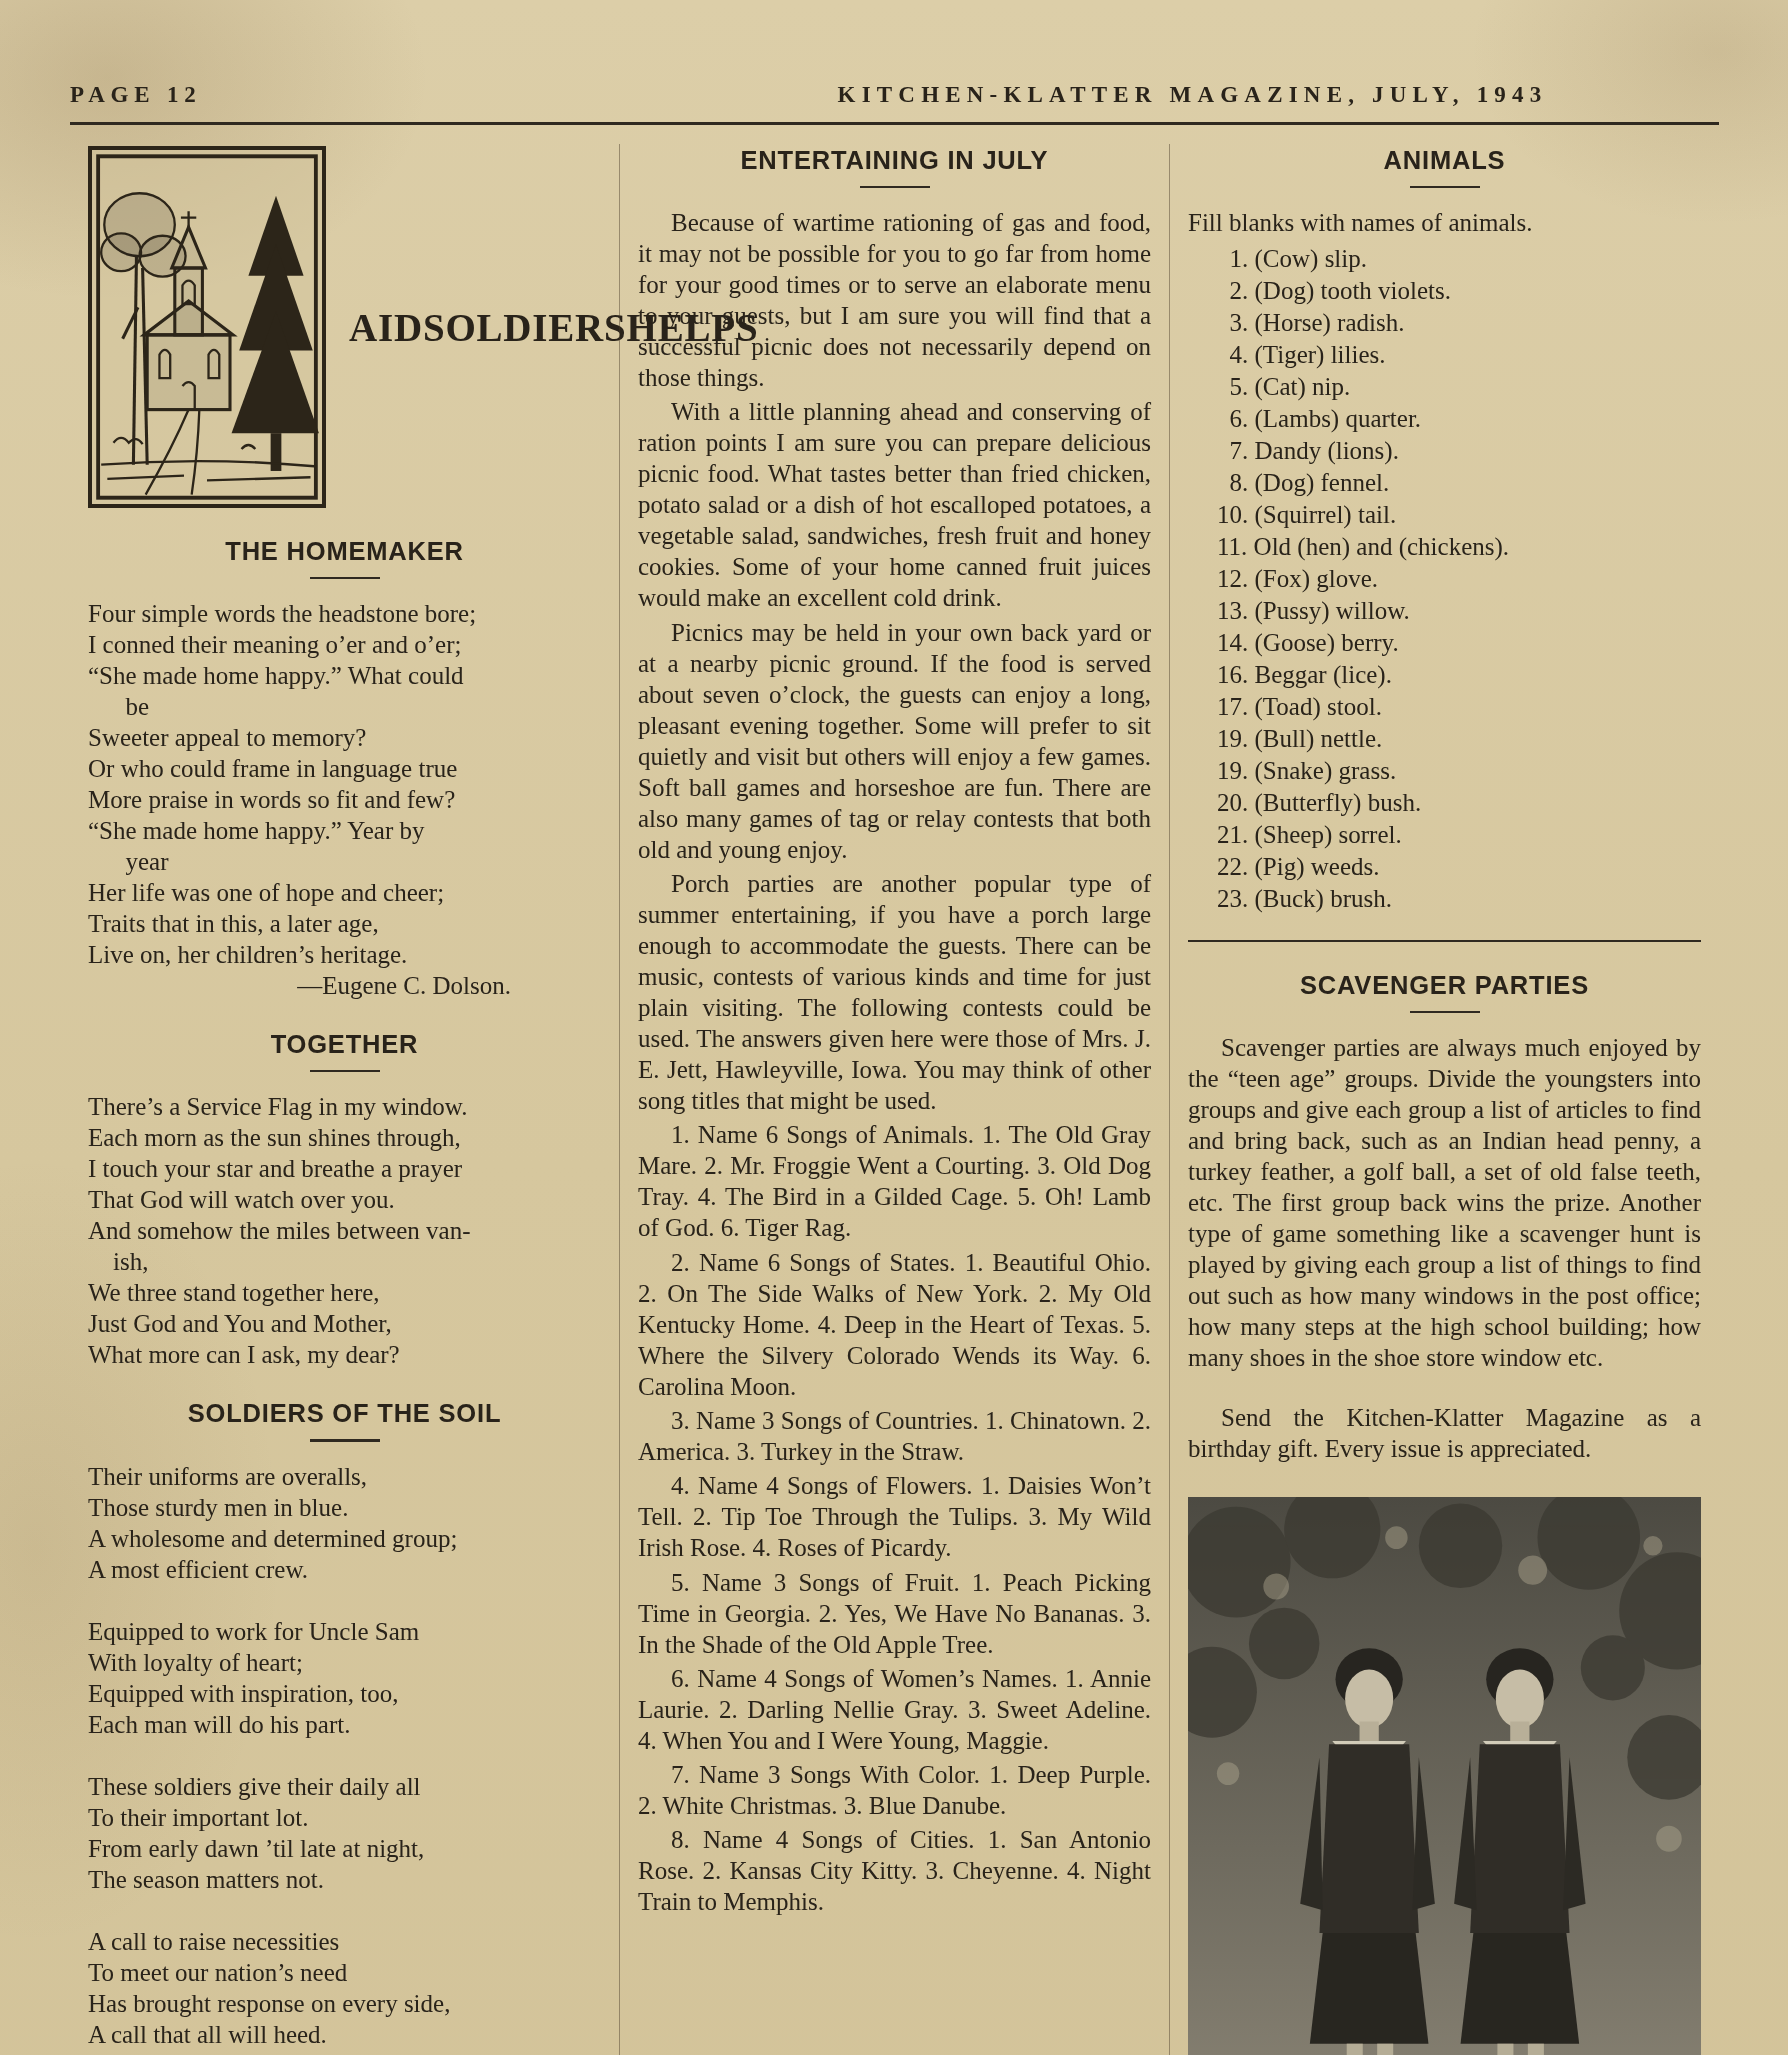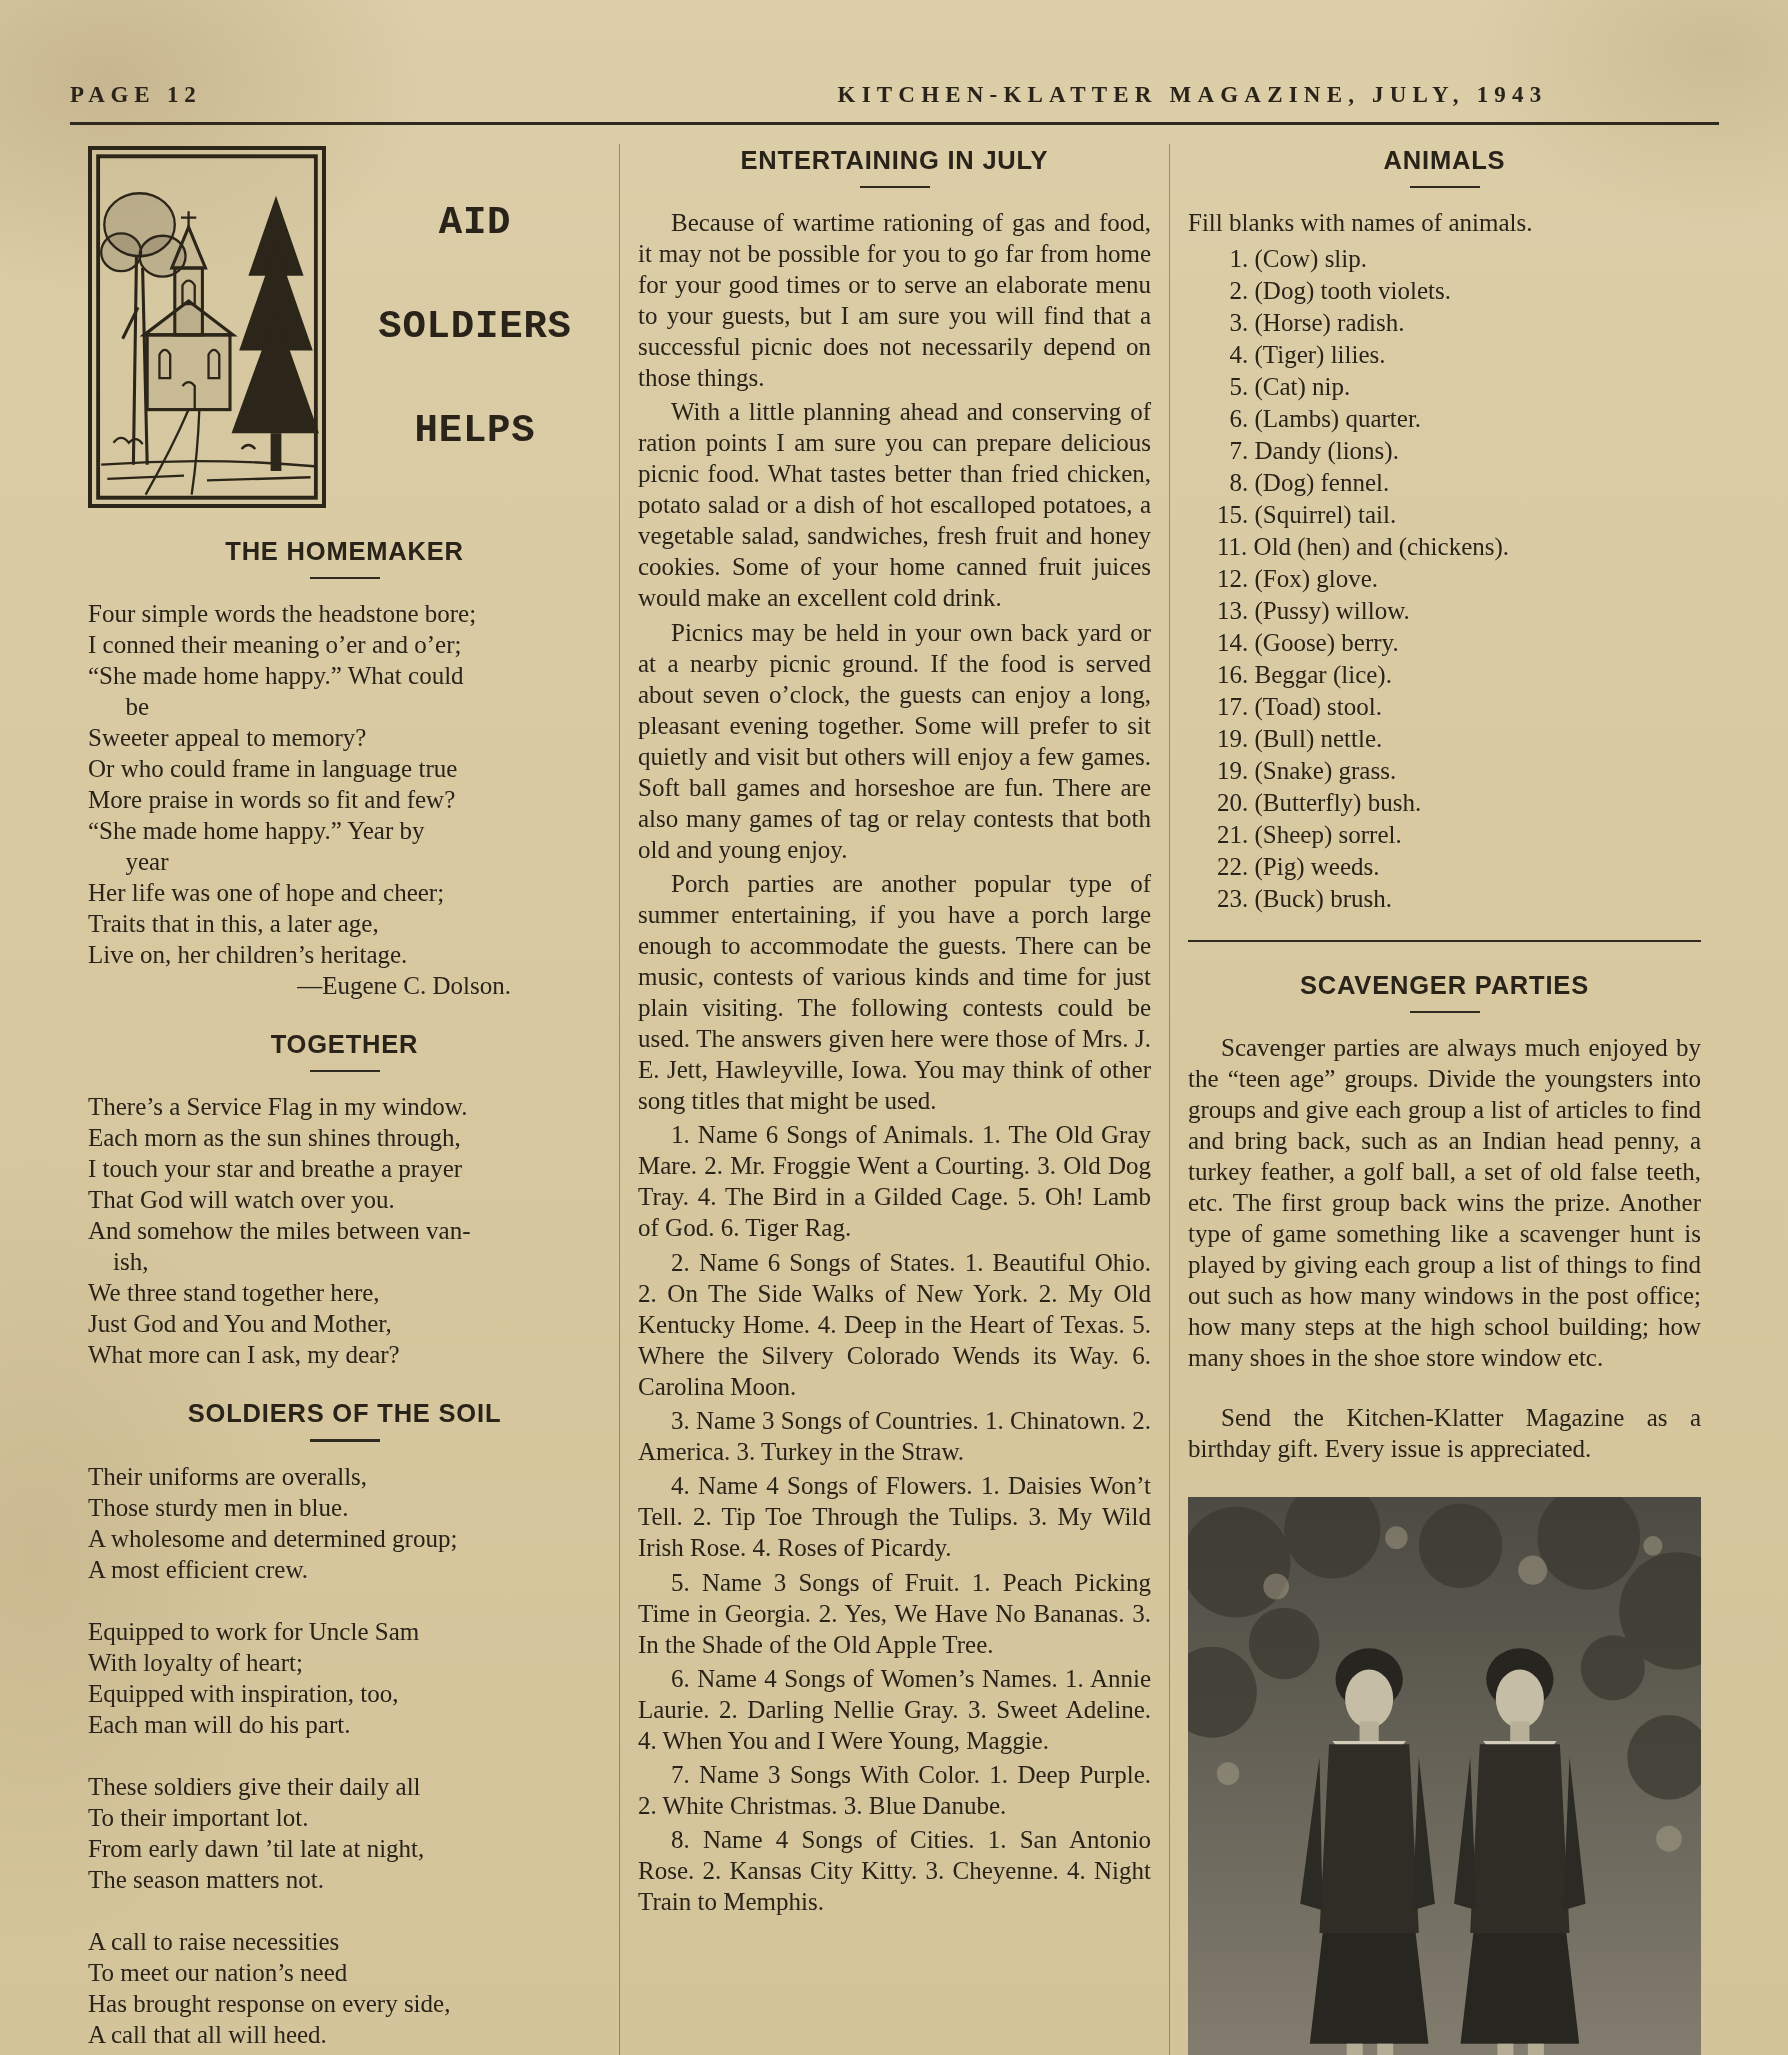--- a/index.html
+++ b/index.html
@@ -36,22 +36,22 @@
   .body-text p{font-size:25px;line-height:31px;text-align:justify;text-indent:33px;margin:0 0 3.3px;}
   .intro{font-size:25px;line-height:31px;margin:0 0 5px;}
   .animal-list p{font-size:25px;line-height:32px;margin:0;padding-left:29px;text-indent:0;text-align:left;}
   .poem{font-size:25px;line-height:31px;white-space:pre-line;}
   .attrib{font-size:25px;line-height:31px;text-align:right;padding-right:90px;}
   .promo{font-size:25px;line-height:31px;text-align:justify;text-indent:33px;margin:29px 0 0;}
   
   .aid-block{display:flex;gap:23px;margin:2.5px 0 12.3px;}
   .illus-frame{width:238px;height:362px;border:4.1px solid #2c2519;box-sizing:border-box;background:rgba(210,195,155,.5);flex:0 0 auto;}
   .illus-frame svg{width:100%;height:100%;display:block;}
-  .aid-title{flex:1;display:flex;flex-direction:column;justify-content:space-around;align-items:center;
-    font-family:Liberation Mono, monospace;font-weight:bold;font-size:39px;letter-spacing:0.8px;padding:25px 0;}
+  .aid-title{flex:1;display:flex;flex-direction:row;justify-content:space-around;align-items:center;
+    font-family:Liberation Serif, serif;font-weight:bold;font-size:39px;letter-spacing:0.8px;padding:25px 0;}
   
   .photo-fig{margin:33px 0 0;}
   .photo{width:100%;height:781px;display:block;}
 </style>
 </head>
 <body>
 
 <div class="page">
 
   <header class="mast">
@@ -201,21 +201,21 @@
       <p class="intro">Fill blanks with names of animals.</p>
       <div class="animal-list">
           <p>&nbsp;&nbsp;1. (Cow) slip.</p>
           <p>&nbsp;&nbsp;2. (Dog) tooth violets.</p>
           <p>&nbsp;&nbsp;3. (Horse) radish.</p>
           <p>&nbsp;&nbsp;4. (Tiger) lilies.</p>
           <p>&nbsp;&nbsp;5. (Cat) nip.</p>
           <p>&nbsp;&nbsp;6. (Lambs) quarter.</p>
           <p>&nbsp;&nbsp;7. Dandy (lions).</p>
           <p>&nbsp;&nbsp;8. (Dog) fennel.</p>
-          <p>15. (Squirrel) tail.</p>
+          <p>10. (Squirrel) tail.</p>
           <p>11. Old (hen) and (chickens).</p>
           <p>12. (Fox) glove.</p>
           <p>13. (Pussy) willow.</p>
           <p>14. (Goose) berry.</p>
           <p>16. Beggar (lice).</p>
           <p>17. (Toad) stool.</p>
           <p>19. (Bull) nettle.</p>
           <p>19. (Snake) grass.</p>
           <p>20. (Butterfly) bush.</p>
           <p>21. (Sheep) sorrel.</p>

